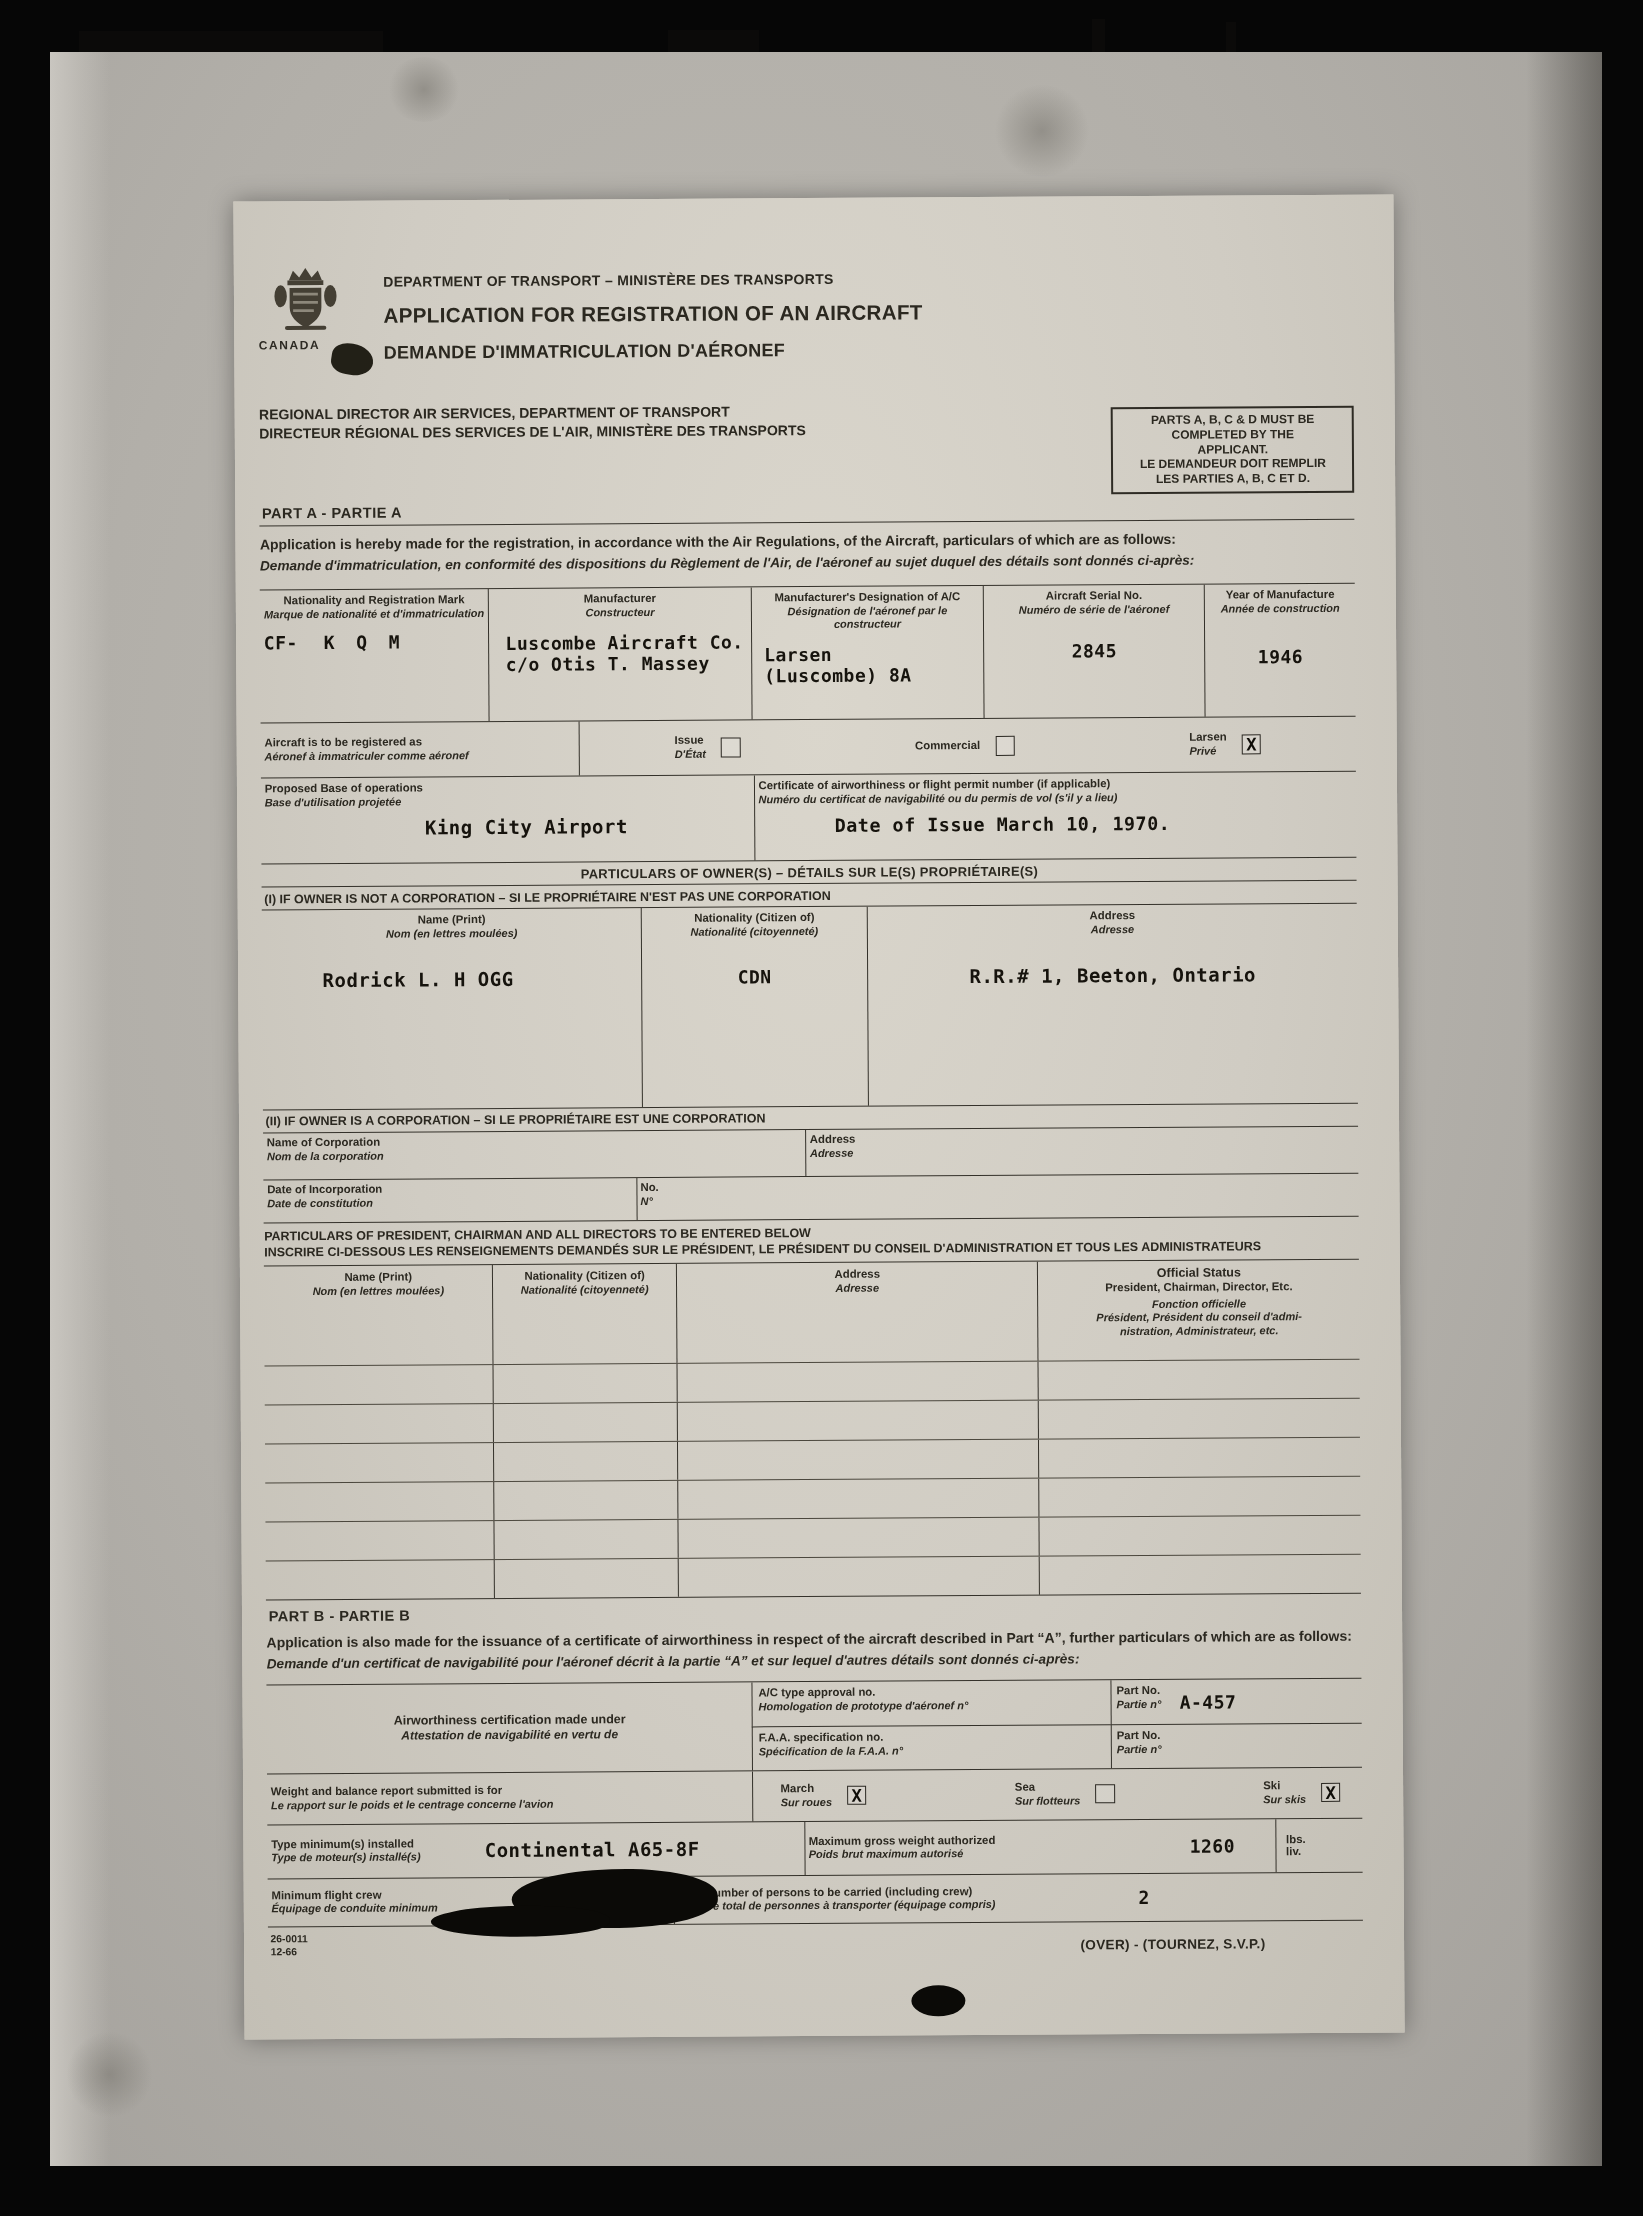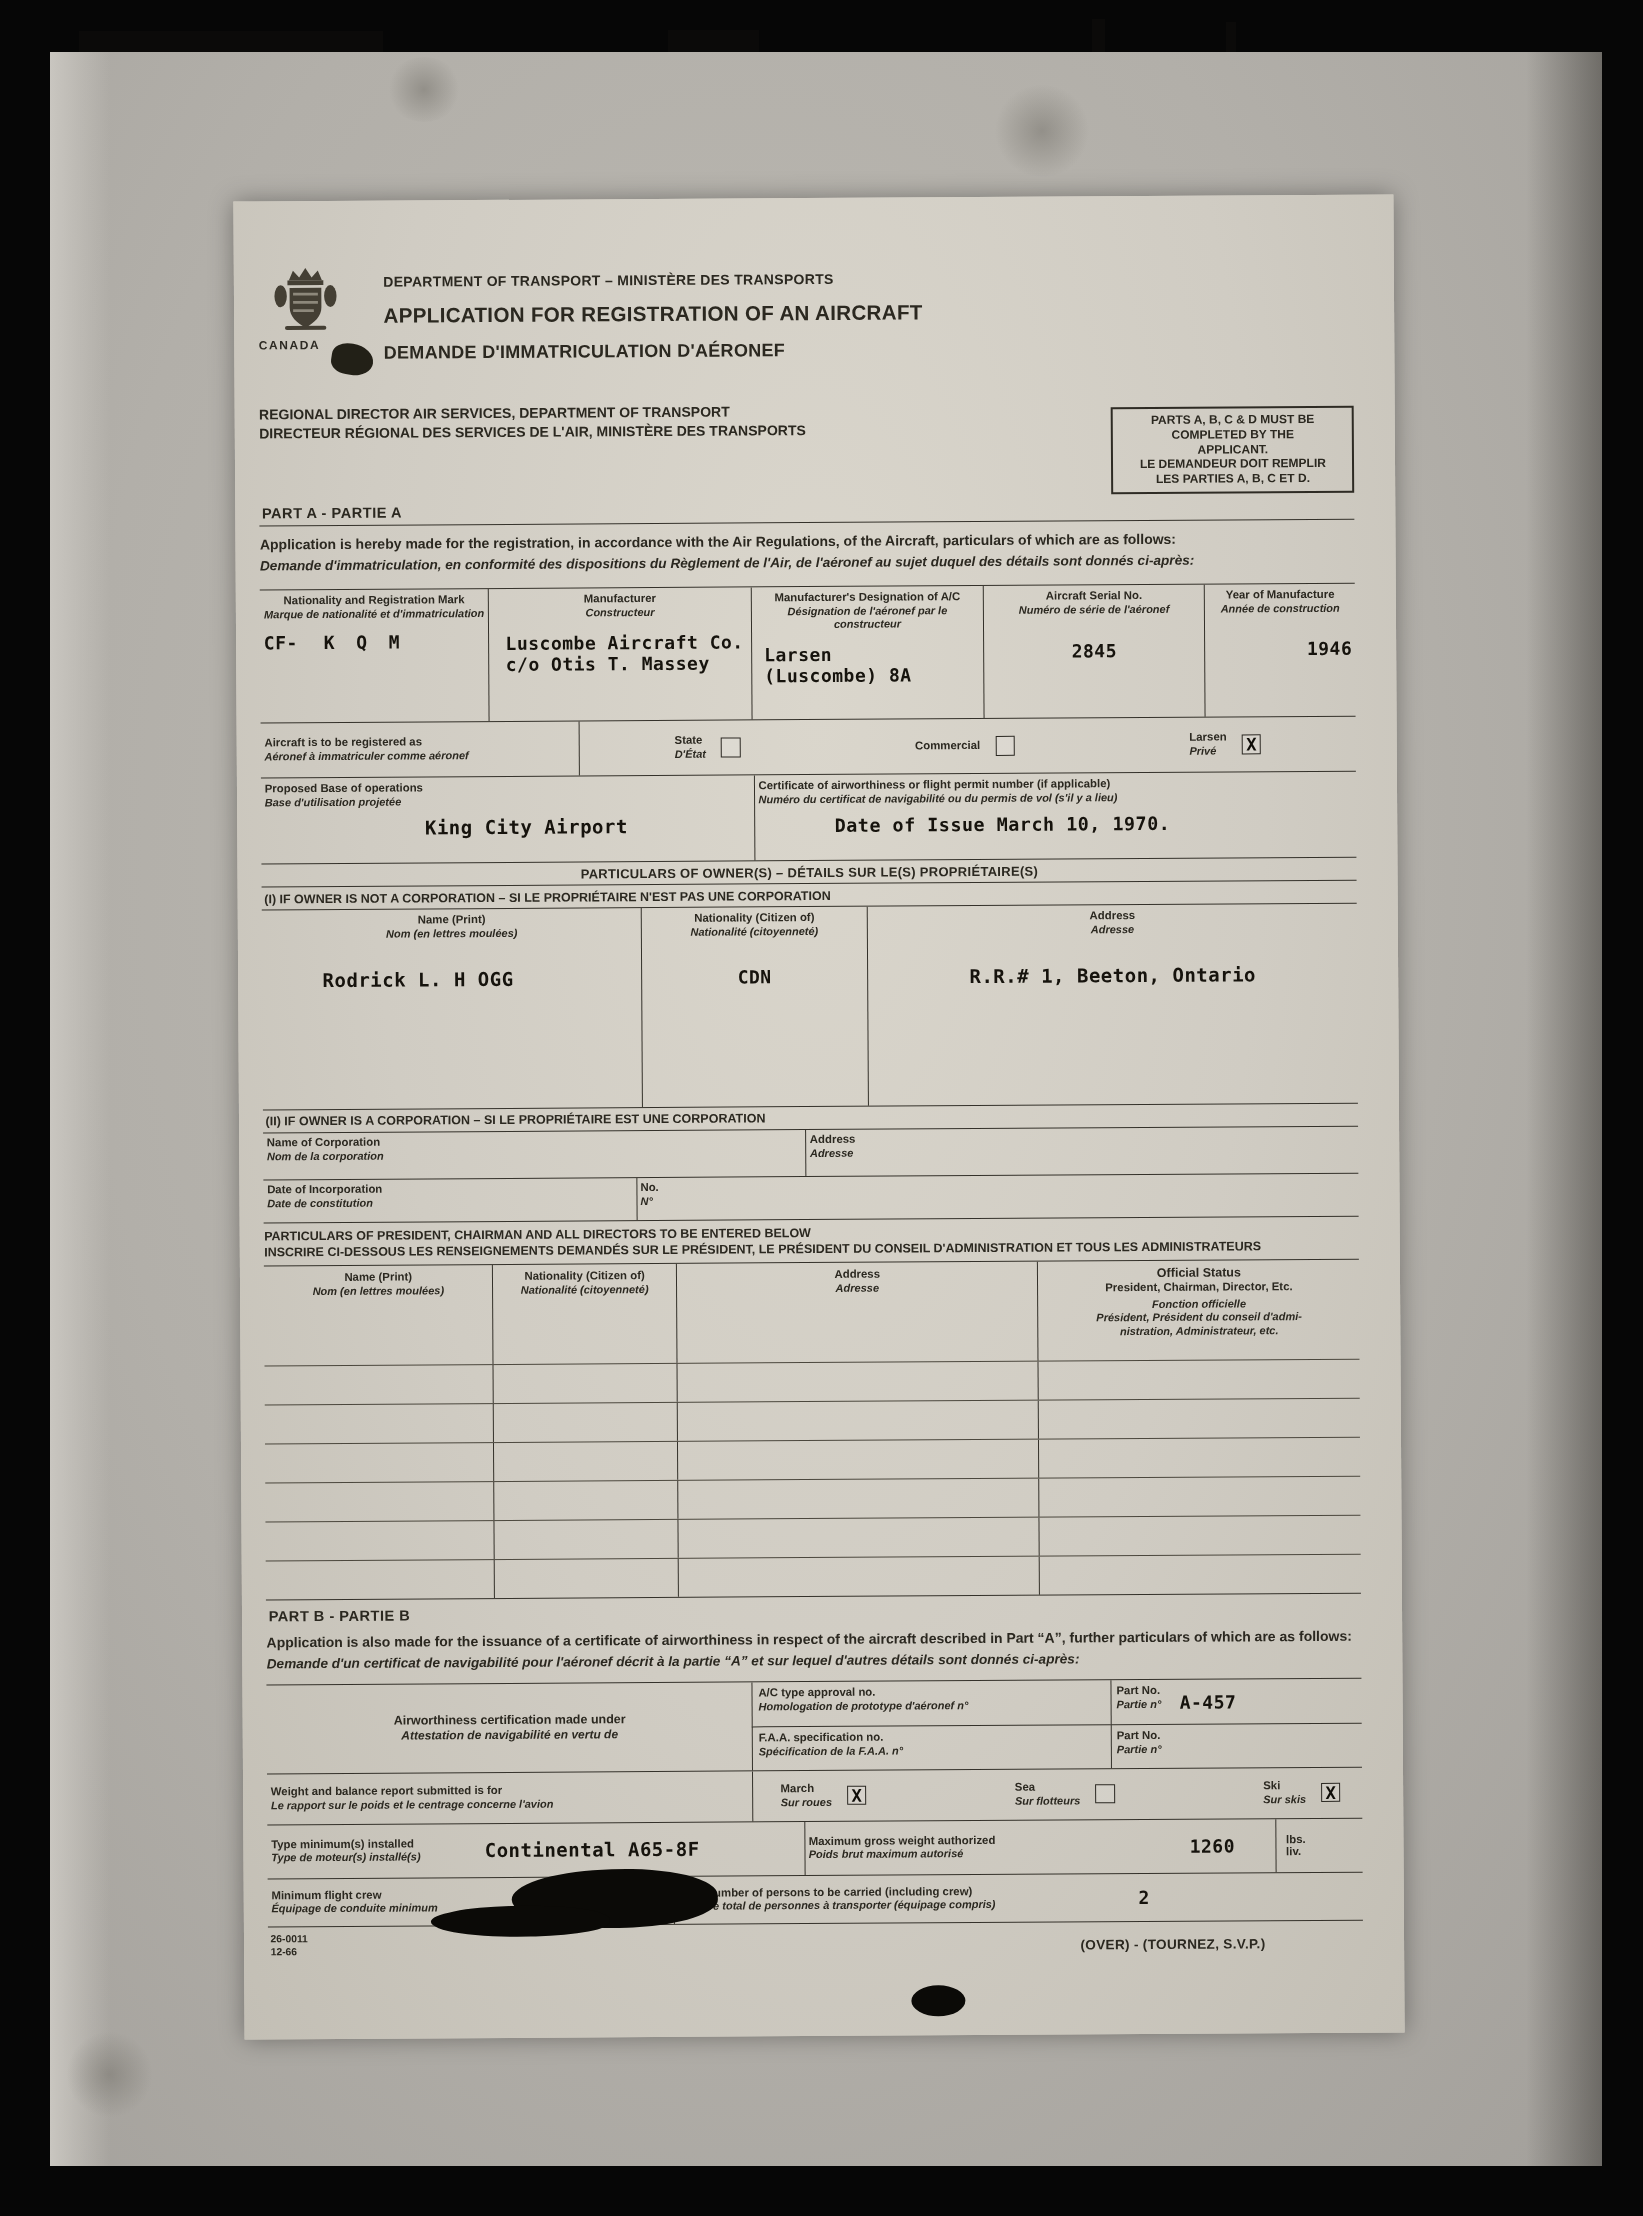--- a/index.html
+++ b/index.html
@@ -244,35 +244,35 @@
           </div>
           <div class="col-val" style="text-align:center; margin-top:24px;">
             <span class="typed">2845</span>
           </div>
         </div>
         <div class="col">
           <div class="col-head">
             <div class="lbl">Year of Manufacture</div>
             <div class="lbl-fr">Année de construction</div>
           </div>
-          <div class="col-val" style="text-align:right; margin-top:23px;">
+          <div class="col-val" style="text-align:center; margin-top:31px;">
             <span class="typed">1946</span>
           </div>
         </div>
       </div>
 
       <div class="reg-row">
         <div class="lab">
           <div class="lbl">Aircraft is to be registered as</div>
           <div class="lbl-fr">Aéronef à immatriculer comme aéronef</div>
         </div>
         <div class="opts">
           <div class="opt">
             <div>
-              <div class="lbl">State</div>
+              <div class="lbl">Issue</div>
               <div class="lbl-fr">D'État</div>
             </div>
             <div class="cb">
                 <span></span>
               </div>
           </div>
           <div class="opt">
             <div class="lbl">Commercial</div>
             <div class="cb">
                 <span></span>

